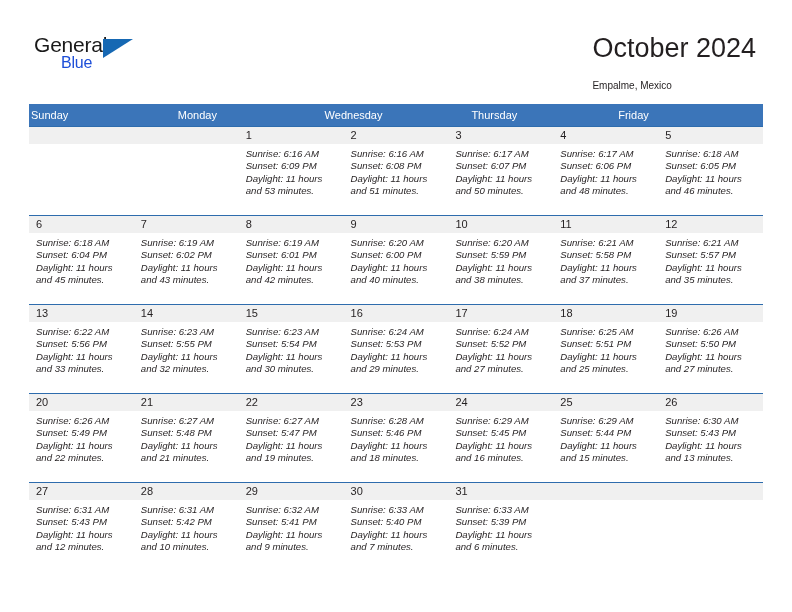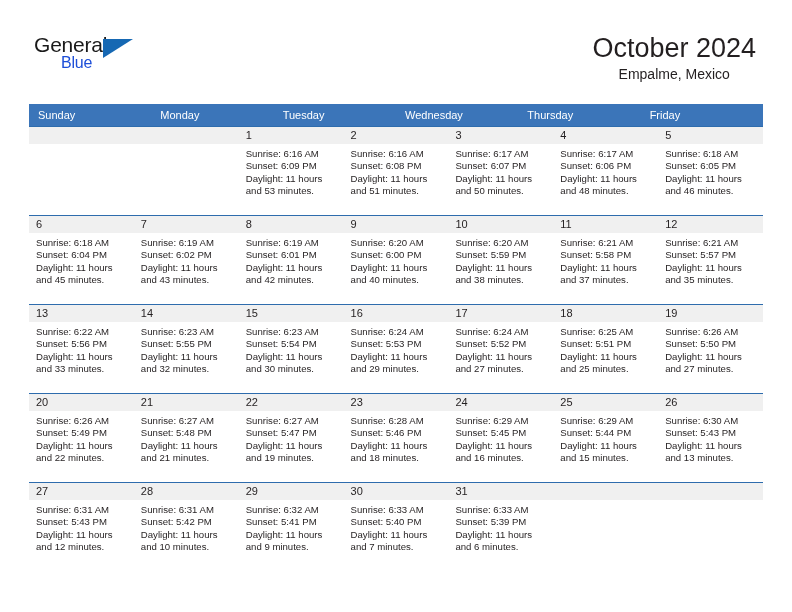--- a/index.html
+++ b/index.html
@@ -60,35 +60,35 @@
     top: 21px;
     font-size: 16px;
     color: #1d4ed8;
     letter-spacing: -0.2px;
   }
 
   .title-block {
     position: absolute;
     right: 36px;
     top: 32px;
-    text-align: center;
+    text-align: left;
   }
   .cal-title {
     font-size: 27px;
     color: #231f20;
     line-height: 32px;
     white-space: nowrap;
     font-weight: normal;
     margin: 0;
   }
   .cal-subtitle {
-    font-size: 14px;
+    font-size: 10px;
     color: #231f20;
     line-height: 18px;
-    margin-top: 1px;
+    margin-top: 13px;
     white-space: nowrap;
   }
 
   
   .calendar {
     position: absolute;
     left: 29px;
     top: 104px;
     width: 734px;
   }
@@ -96,21 +96,21 @@
     display: flex;
     width: 100%;
     background: #3b75b9;
     height: 22px;
   }
   .weekday {
     flex: 1 1 0;
     color: #ffffff;
     font-size: 11px;
     line-height: 22px;
-    padding-left: 9px;
+    padding-left: 2px;
     box-sizing: border-box;
     white-space: nowrap;
   }
 
   .week {
     width: 100%;
     border-top: 1.3px solid #2e6cad;
     box-sizing: border-box;
   }
   .week:first-of-type {
@@ -128,20 +128,21 @@
     line-height: 17px;
     padding-left: 7px;
     box-sizing: border-box;
     color: #231f20;
   }
   .detail-row {
     display: flex;
     width: 100%;
     height: 71px;
     background: #ffffff;
+    font-style: italic;
   }
   .cell {
     flex: 1 1 0;
     box-sizing: border-box;
     padding: 4px 5px 0 7px;
     font-size: 9.6px;
     line-height: 12.4px;
     color: #231f20;
   }
   .cell .ln {
@@ -166,21 +167,20 @@
       <div class="cal-subtitle">Empalme, Mexico</div>
     </div>
 
   </div>
 
   <div class="calendar">
 
     <div class="weekdays">
       <div class="weekday">Sunday</div>
       <div class="weekday">Monday</div>
-      <div class="weekday">Tuesday</div>
       <div class="weekday">Wednesday</div>
       <div class="weekday">Thursday</div>
       <div class="weekday">Friday</div>
     </div>
 
     <div class="week">
       <div class="daynum-row">
         <div class="daynum"></div>
         <div class="daynum"></div>
         <div class="daynum">1</div>

